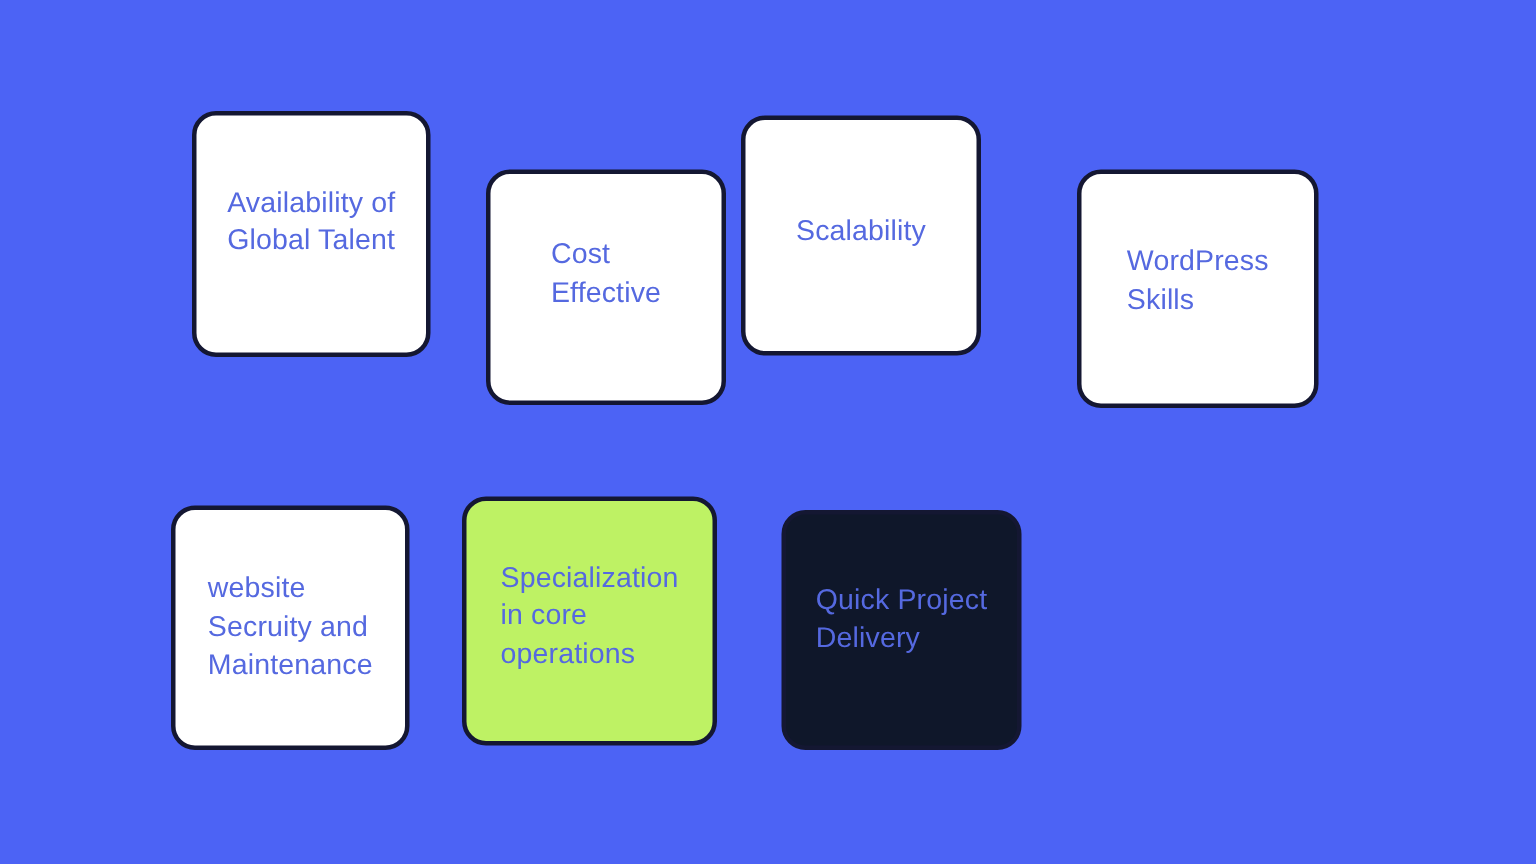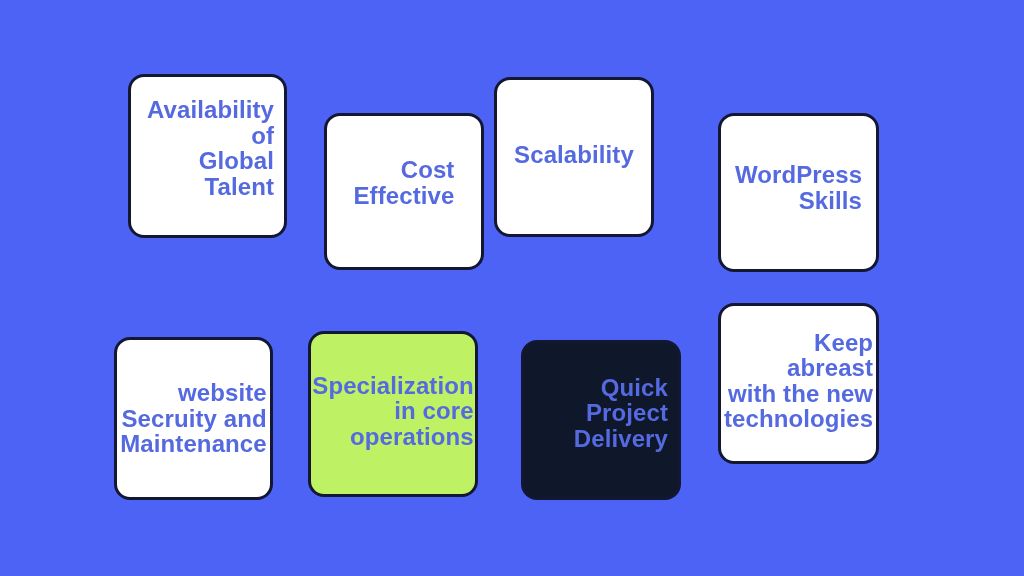--- a/index.html
+++ b/index.html
@@ -26,24 +26,24 @@
     border: 3px solid #141732;
     border-radius: 16px;
     display: flex;
     align-items: center;
     justify-content: center;
     padding: 6px 10px;
   }
   .card-label {
     color: #5569e0;
     font-family: "Liberation Sans", sans-serif;
-    font-weight: bold;
-    font-size: 24px;
+    font-weight: normal;
+    font-size: 19px;
     line-height: 25.5px;
-    text-align: right;
+    text-align: left;
     letter-spacing: 0.1px;
     white-space: pre-line;
     user-select: none;
   }
 </style>
 </head>
 <body>
 
 <div id="canvas" style="width: 1024px; height: 576px; background: rgb(76, 99, 245);">
     <div class="card" style="left: 128px; top: 74px; width: 159px; height: 164px; background: rgb(255, 255, 255); border-color: rgb(20, 23, 50);">
@@ -68,18 +68,13 @@
     </div>
     <div class="card" style="left: 308px; top: 331px; width: 170px; height: 166px; background: #bef264; border-color: rgb(20, 23, 50);">
       <div class="card-label" style="color: rgb(85, 105, 224); transform: translateY(-3px);">Specialization
 in core
 operations</div>
     </div>
     <div class="card" style="left: 521px; top: 340px; width: 160px; height: 160px; background: #0f172a; border-color: rgb(20, 23, 50);">
       <div class="card-label" style="color: rgb(85, 105, 224); transform: translateY(-7px);">Quick Project
 Delivery</div>
     </div>
-    <div class="card" style="left: 718px; top: 303px; width: 161px; height: 161px; background: rgb(255, 255, 255); border-color: rgb(20, 23, 50);">
-      <div class="card-label" style="color: rgb(85, 105, 224); transform: translateY(-3px);">Keep abreast
-with the new
-technologies</div>
-    </div>
   </div>
 
 </body></html>

